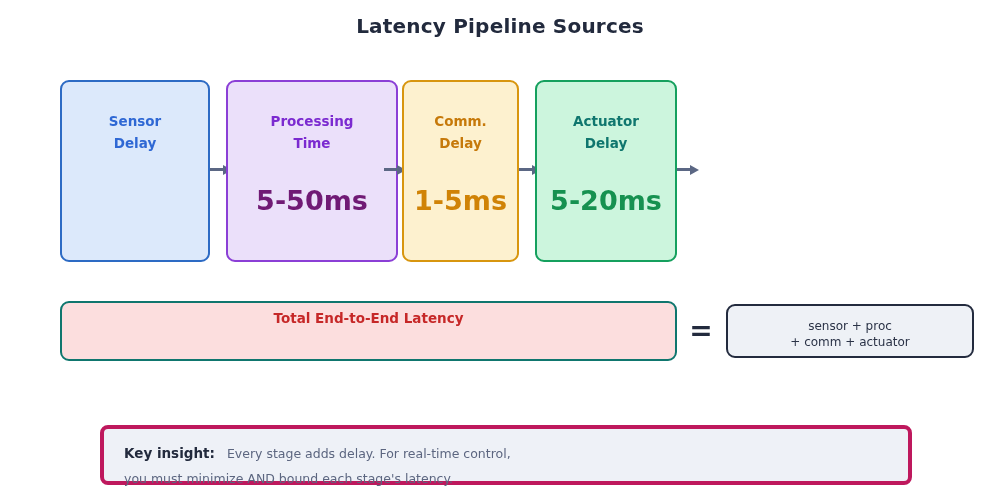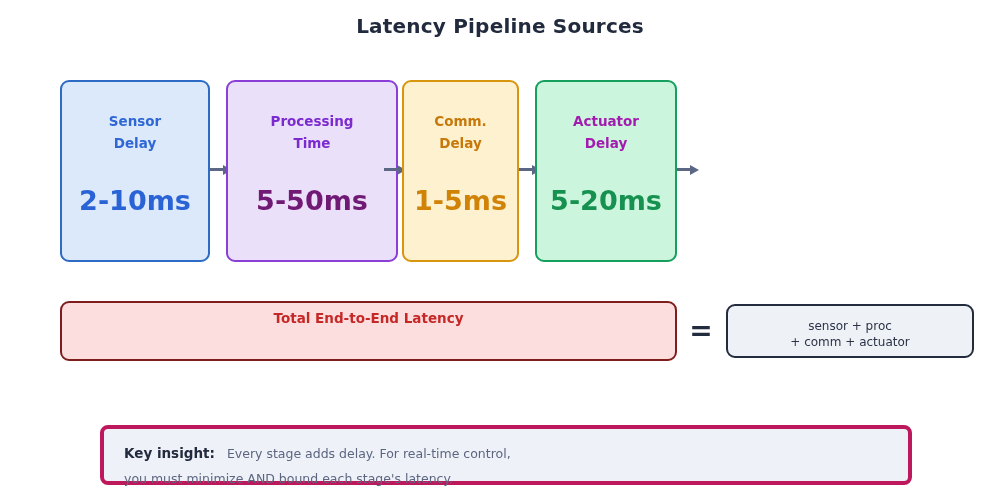--- a/index.html
+++ b/index.html
@@ -70,21 +70,21 @@
   .stage-3 { left: 535px; width: 142px; background: #ccf5dd; border-color: #15a05e; }
 
   .c-blue   { color: #2a63d6; }
   .c-purple { color: #701a75; }
   .c-orange { color: #d08306; }
   .c-green  { color: #169150; }
 
   .lbl-blue   { color: #2f68d4; }
   .lbl-purple { color: #7b2ad0; }
   .lbl-orange { color: #c6790a; }
-  .lbl-green  { color: #a21caf; }
+  .lbl-green  { color: #0f766e; }
 
   
   .arrow {
     position: absolute;
     top: 166px;
     height: 7px;
     width: 22px;
   }
   .arrow .shaft {
     position: absolute;
@@ -111,21 +111,21 @@
 
   
   .total-box {
     position: absolute;
     left: 60px;
     top: 301px;
     width: 617px;
     height: 60px;
     box-sizing: border-box;
     background: #fcdede;
-    border: 2px solid #7f1d1d;
+    border: 2px solid #0f766e;
     border-radius: 9px;
   }
   .total-label {
     position: absolute;
     left: 0; right: 0;
     top: 7px;
     text-align: center;
     font-size: 13.5px;
     font-weight: bold;
     color: #c62828;
@@ -210,21 +210,20 @@
 
 <div class="canvas">
 
   <div class="title">Latency Pipeline Sources</div>
 
   <div class="stage stage-0">
     <div class="stage-label lbl-blue">
       <div>Sensor</div>
       <div>Delay</div>
     </div>
-    <div class="stage-value c-blue">2-10ms</div>
   </div>
 
   <div class="arrow arrow-0">
     <div class="shaft"></div>
     <div class="head"></div>
   </div>
 
   <div class="stage stage-1">
     <div class="stage-label lbl-purple">
       <div>Processing</div>

